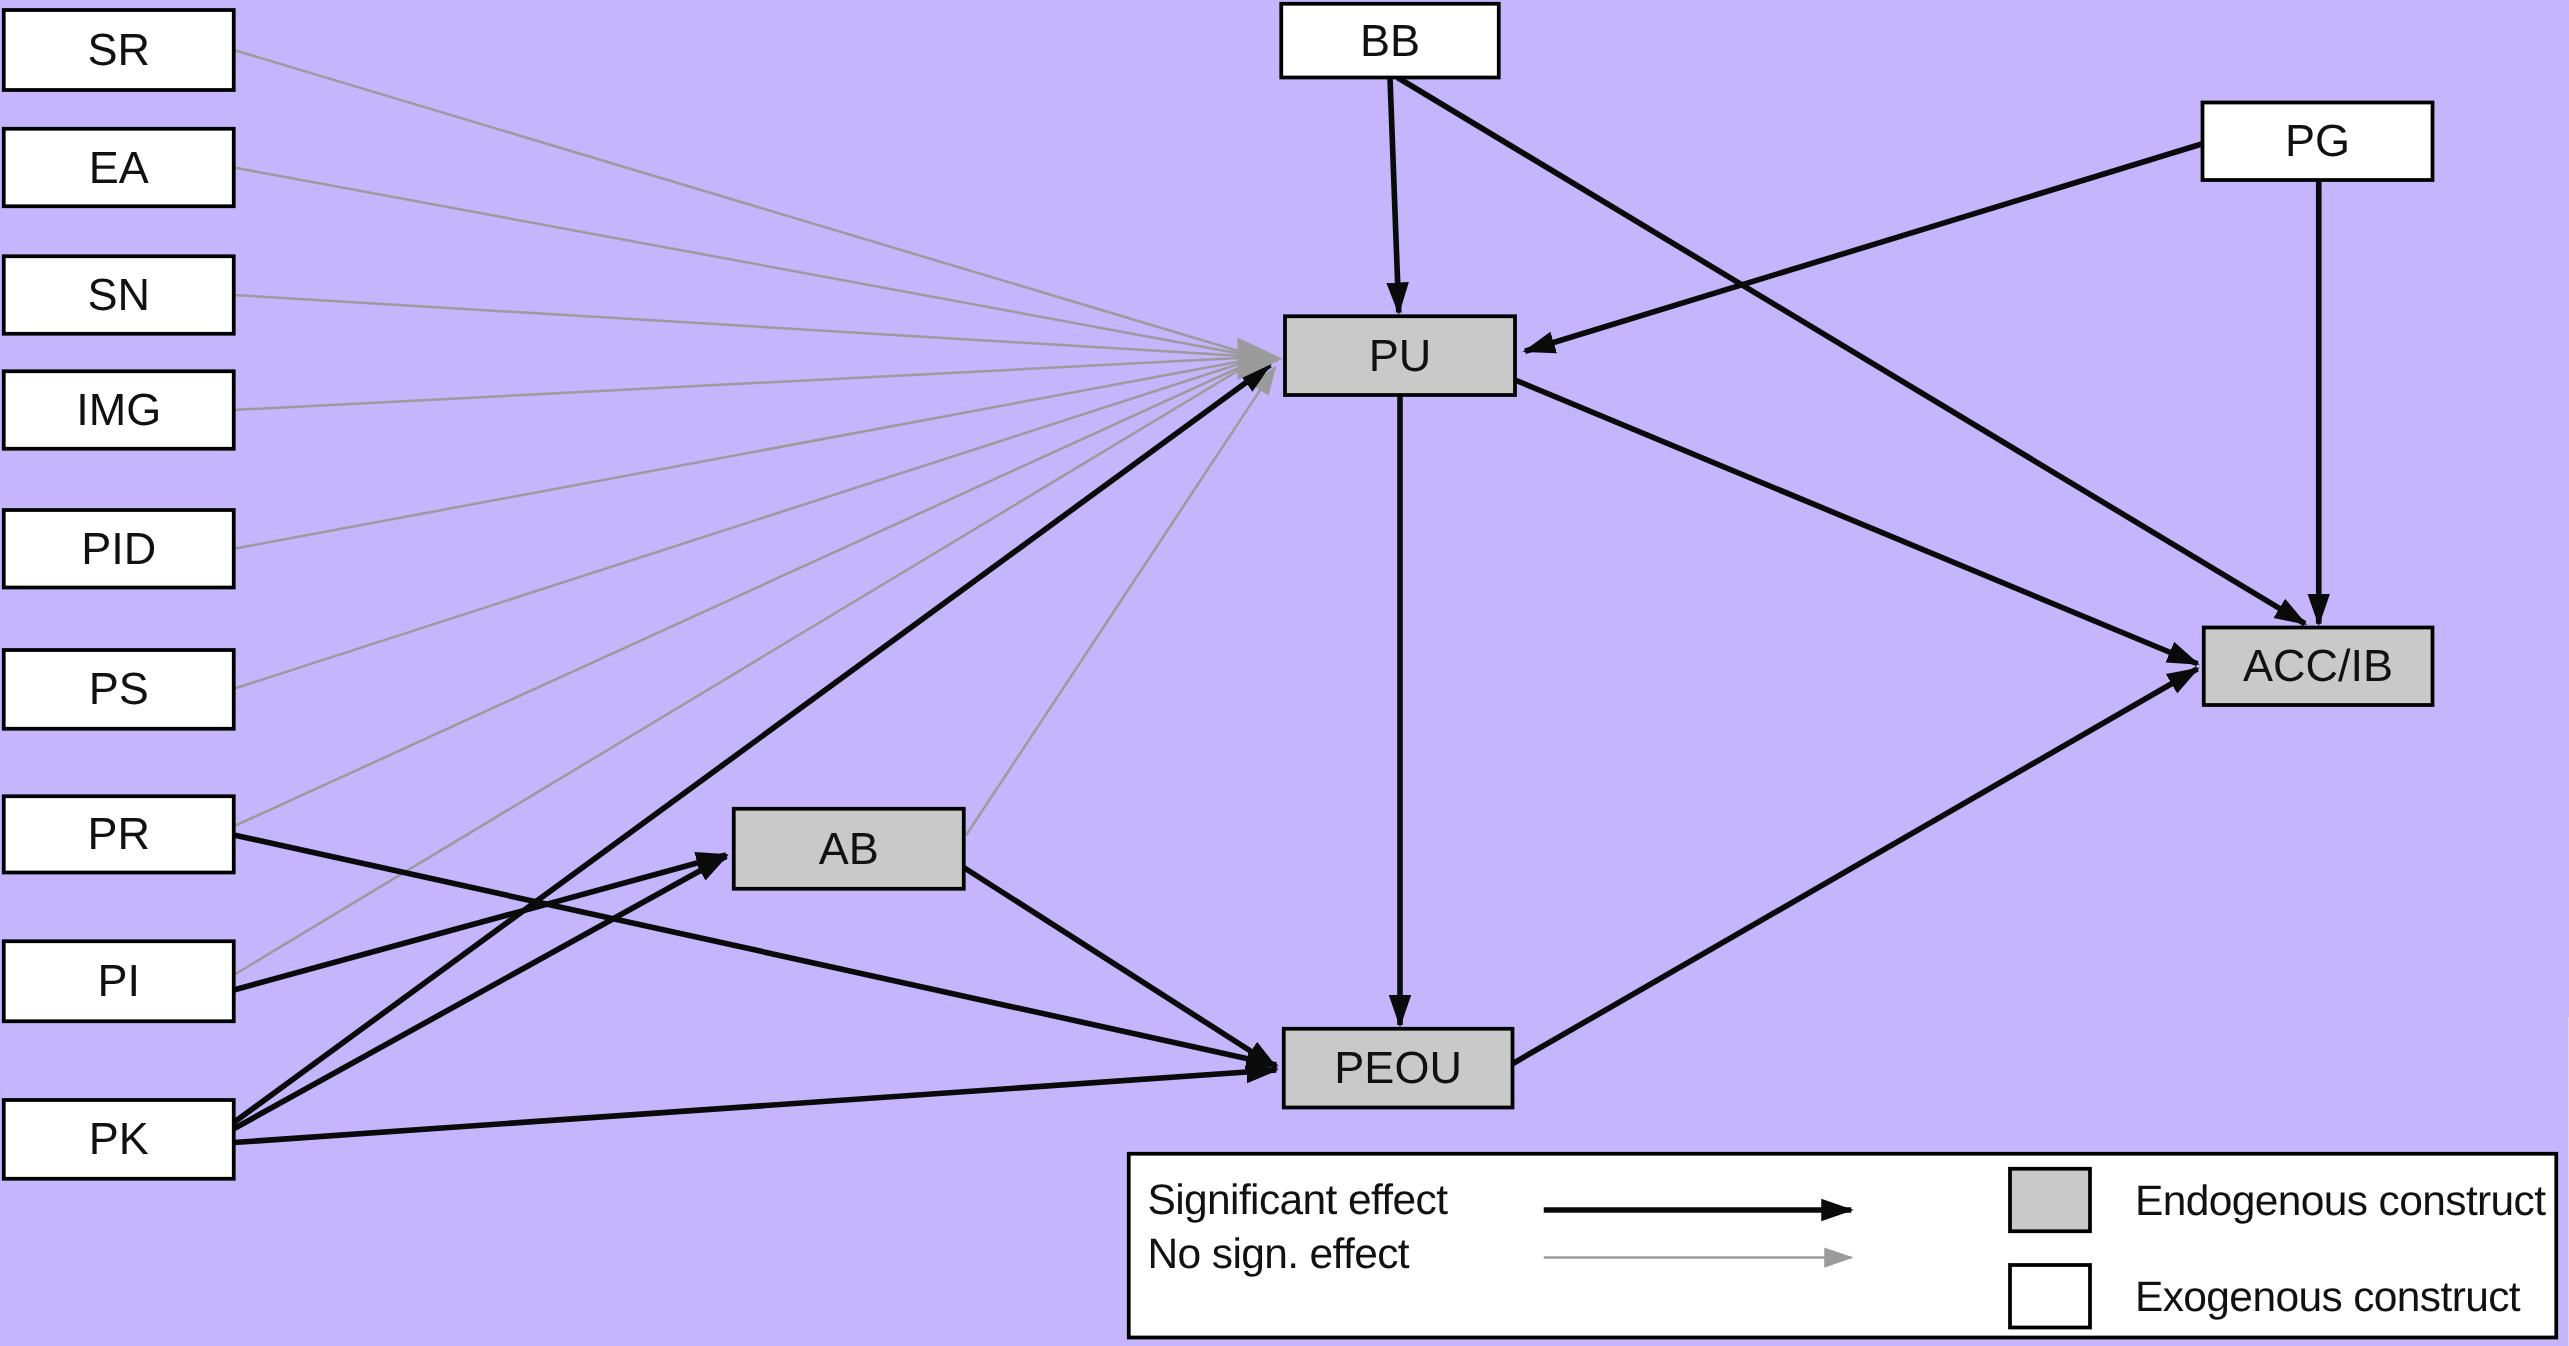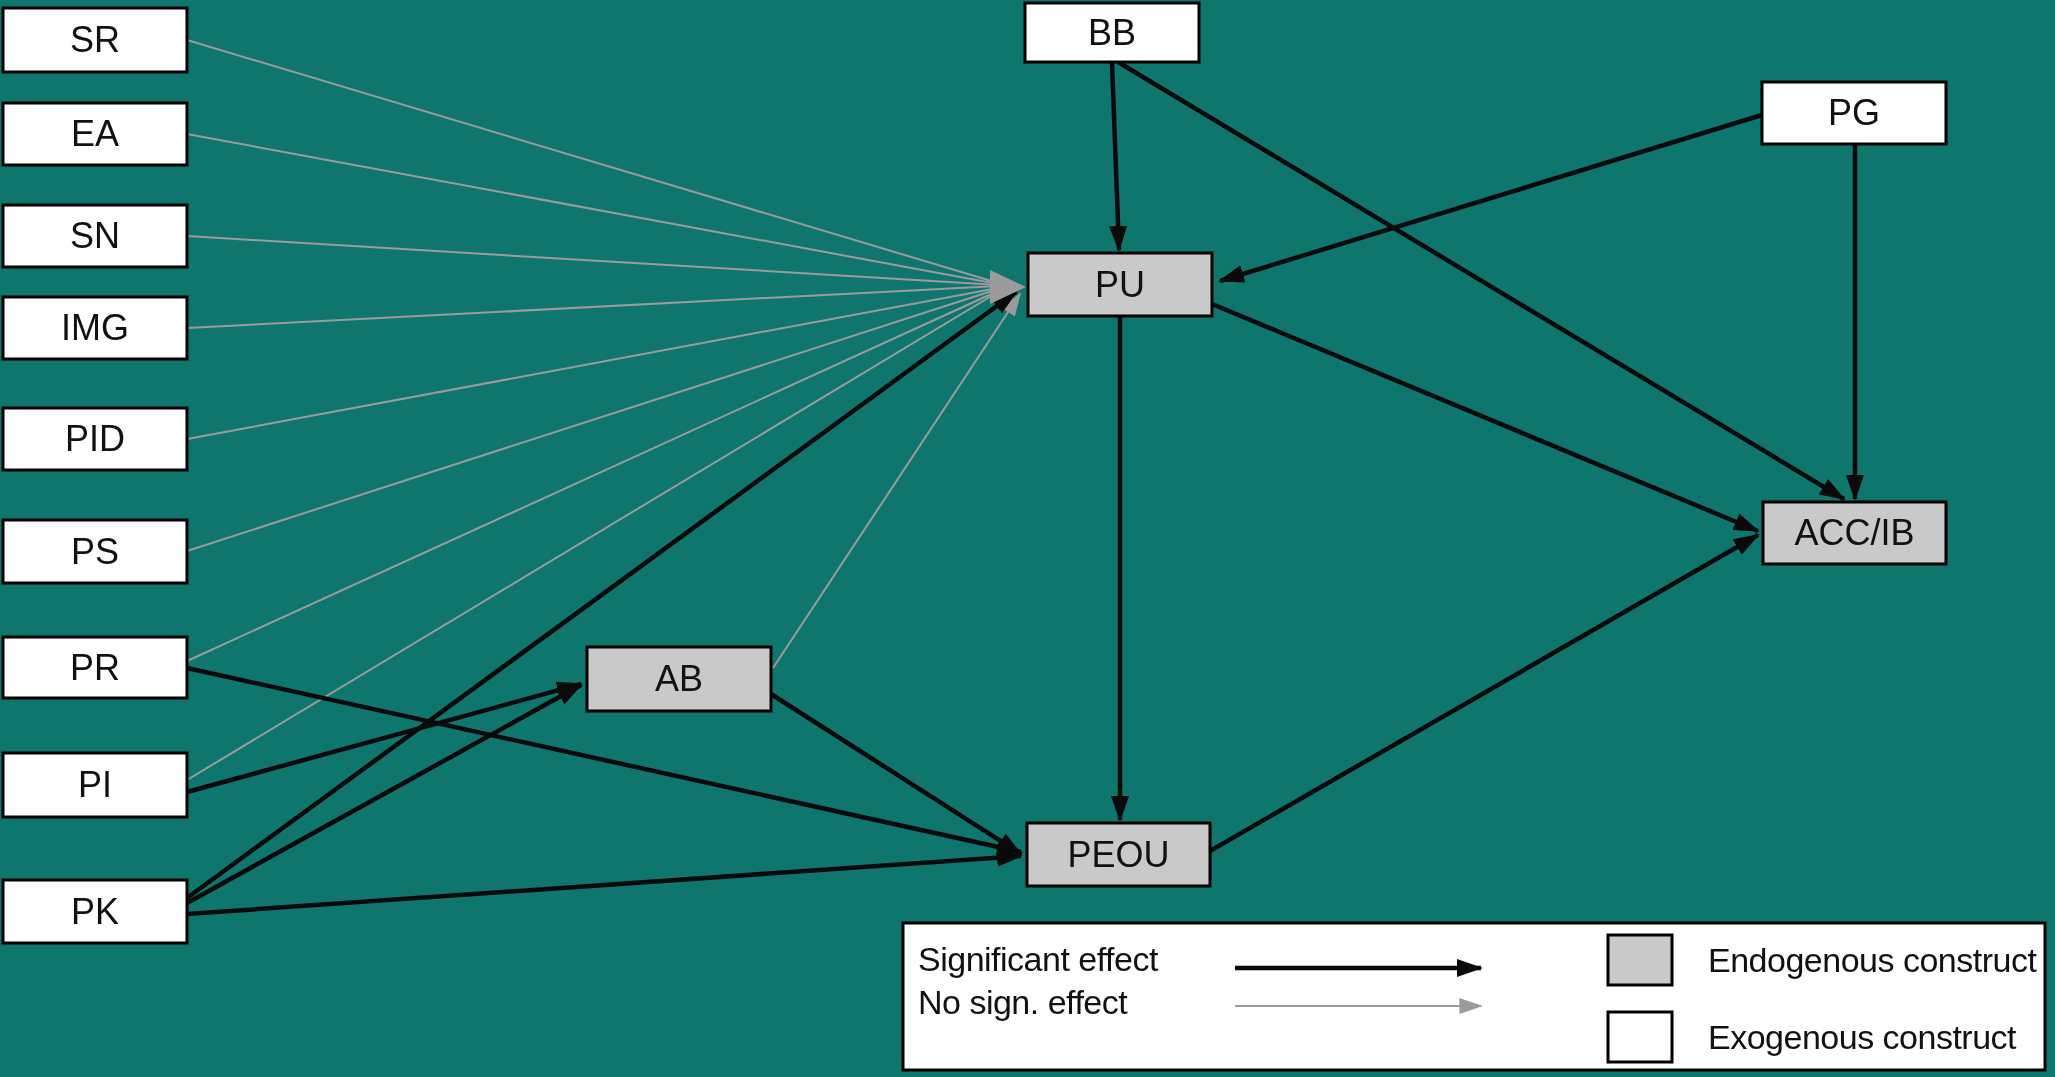--- a/index.html
+++ b/index.html
@@ -1,16 +1,16 @@
 <!DOCTYPE html>
 <html><head>
 <meta charset="utf-8">
 <style>
   html,body{margin:0;padding:0;background:#ffffff;}
-  .stage{position:relative;width:2055px;height:1077px;background:#0f766e;overflow:hidden;}
+  .stage{position:relative;width:2055px;height:1077px;background:#c4b5fd;overflow:hidden;}
   svg{display:block;}
   text{font-family:"Liberation Sans",sans-serif;fill:#111111;}
   .node-label{font-size:36px;}
   .legend-label{font-size:34px;letter-spacing:-0.5px;}
 </style>
 </head>
 <body>
 
 <div class="stage">
   <svg id="diagram-svg" width="2055" height="1077" viewBox="0 0 2055 1077">

